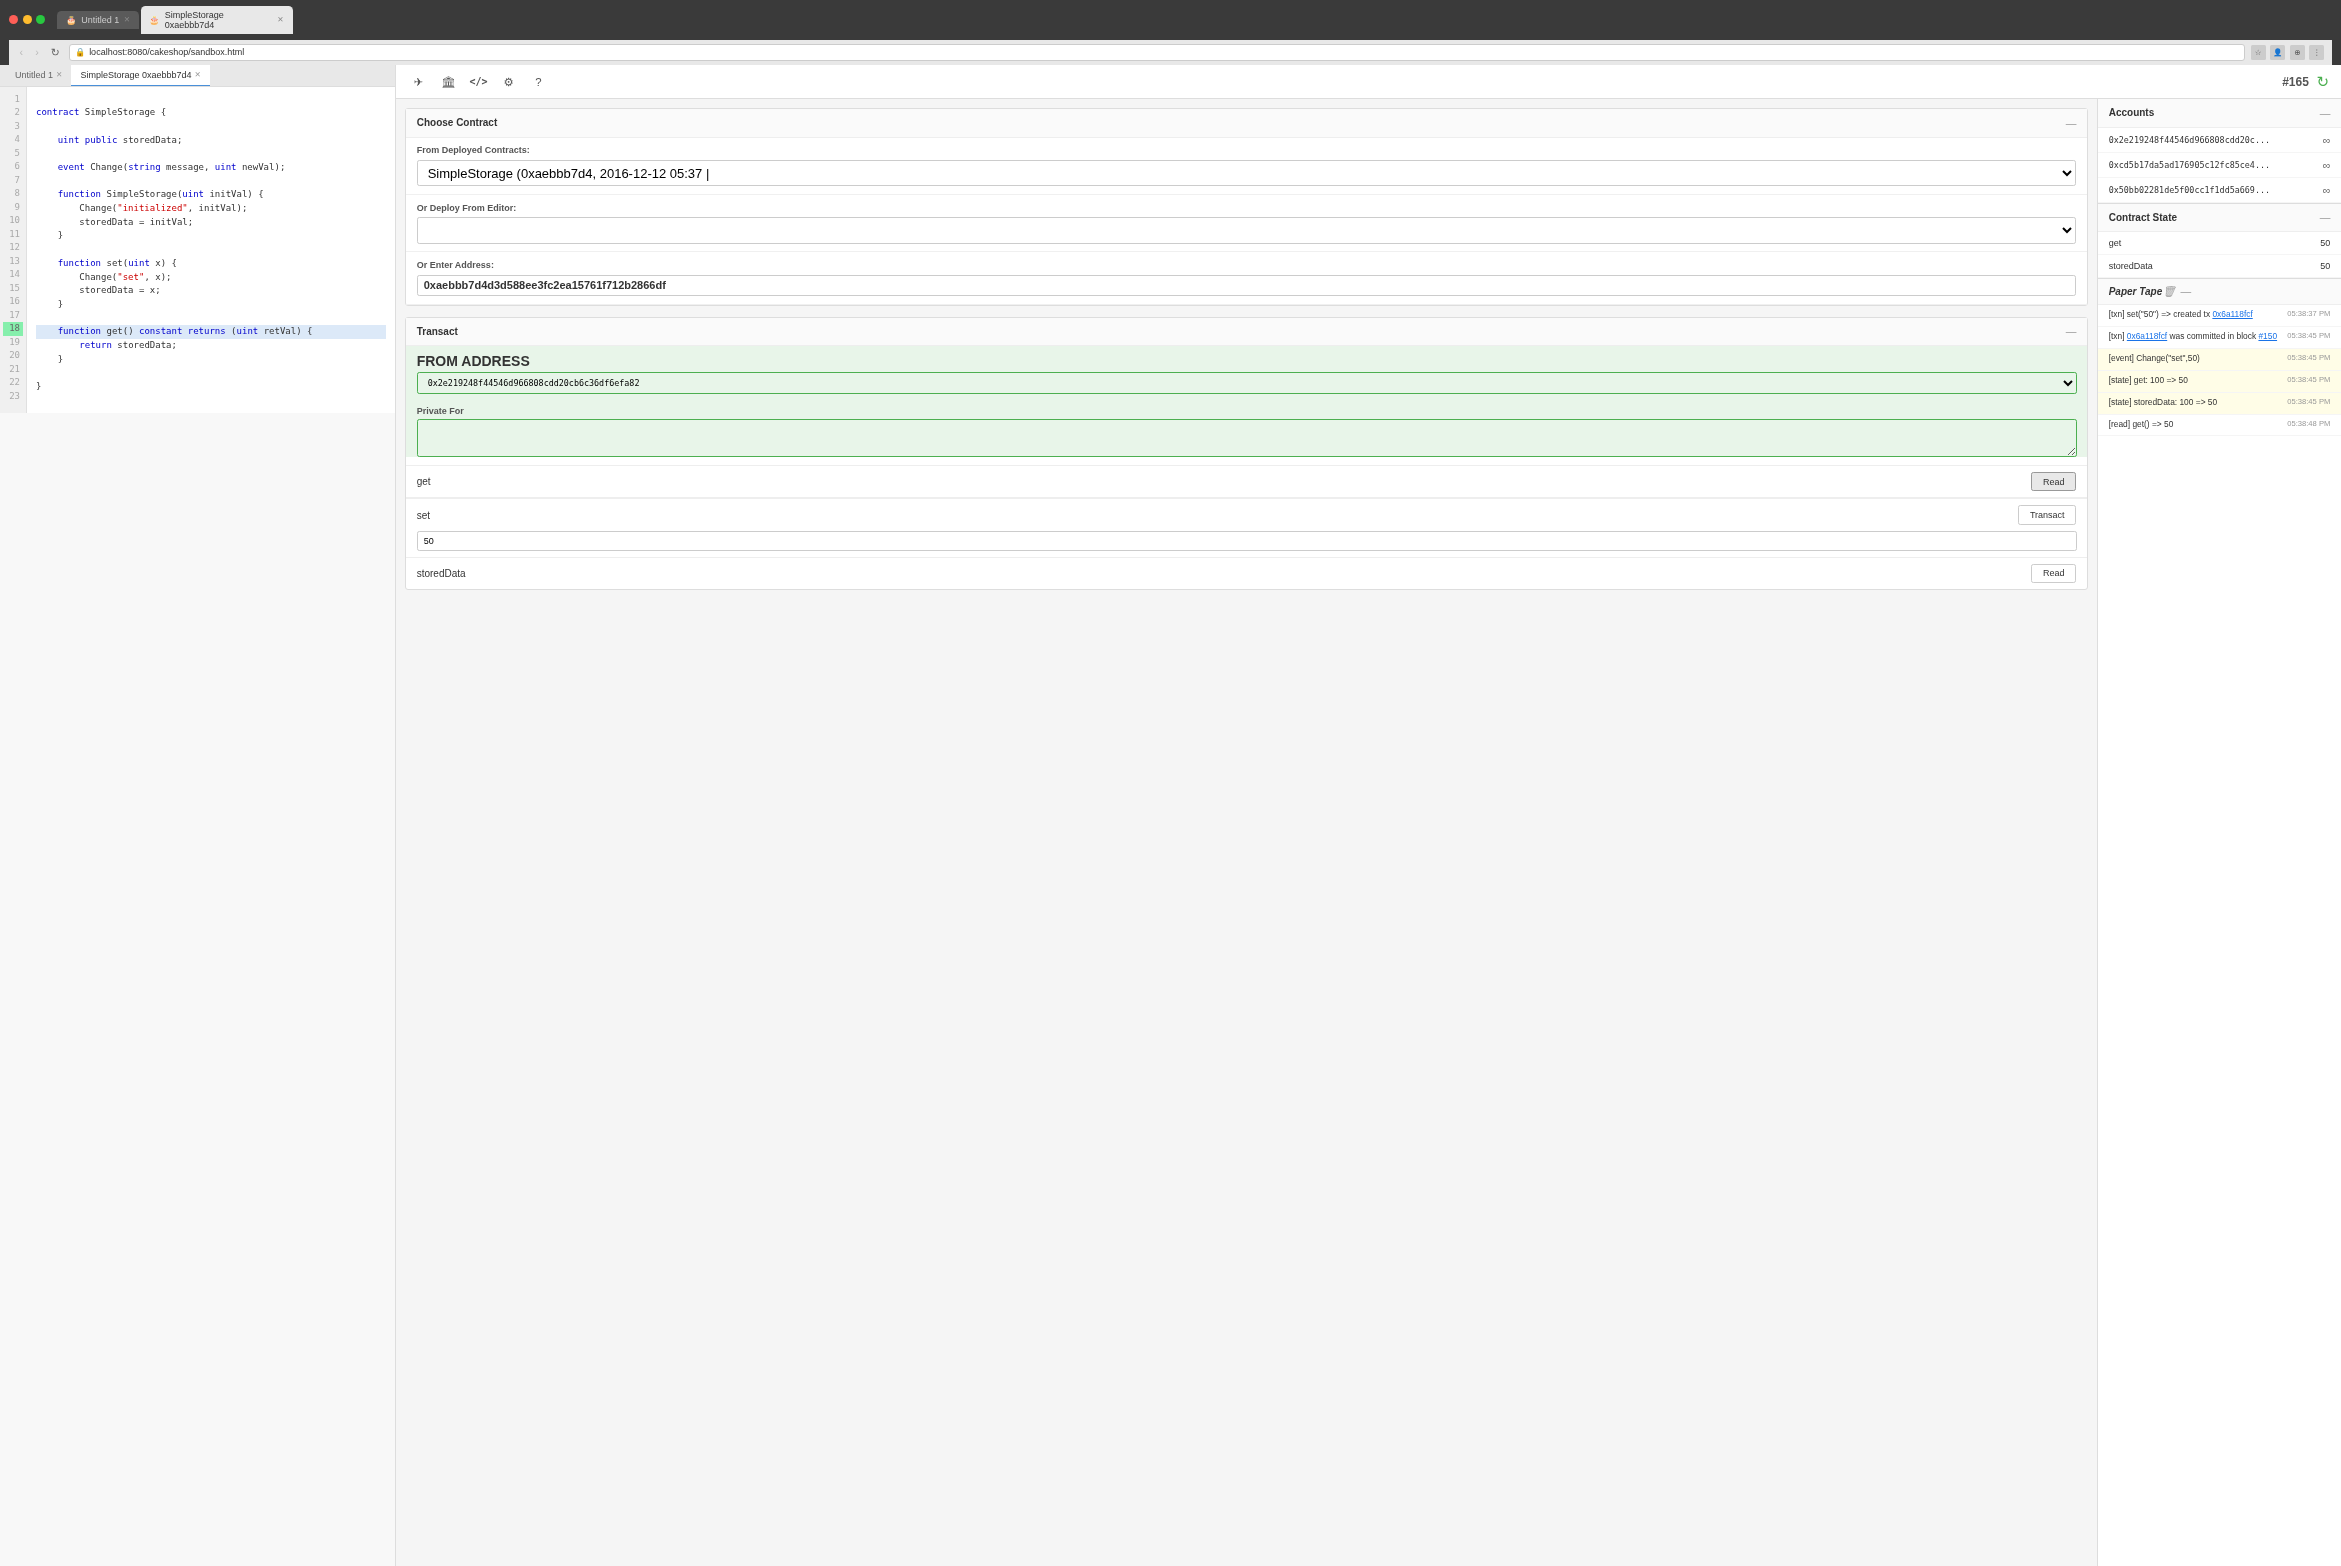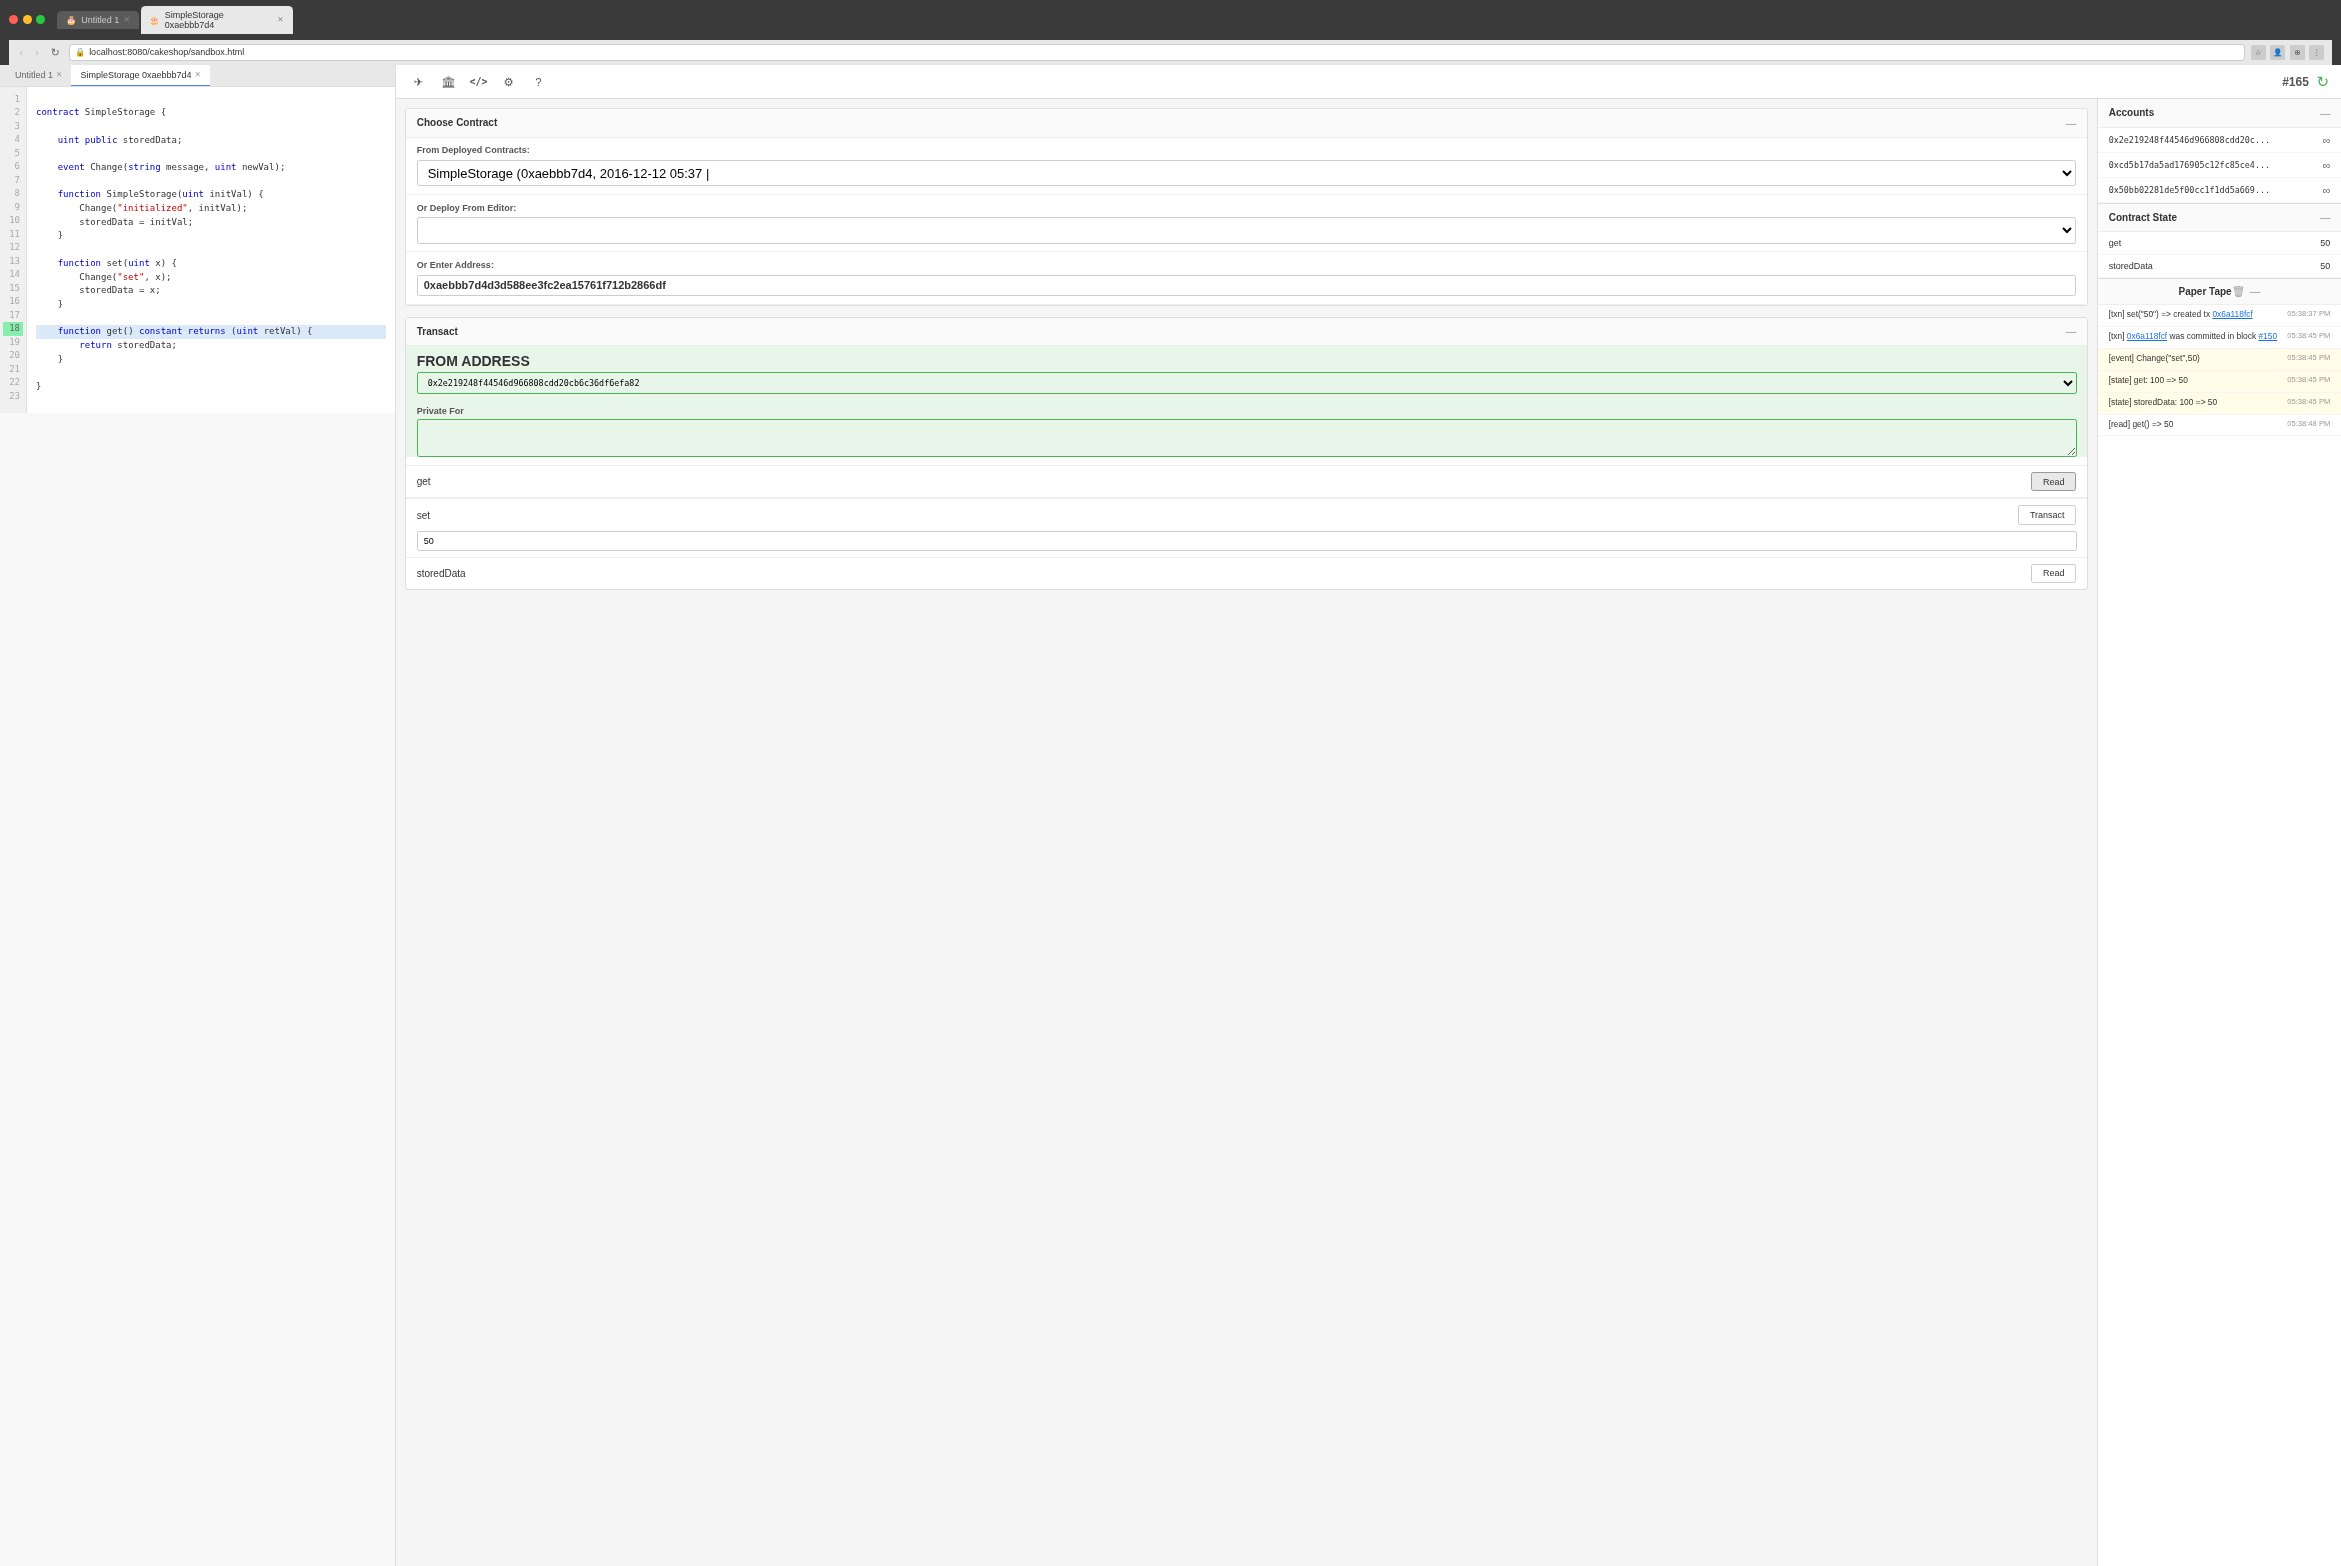--- a/index.html
+++ b/index.html
@@ -81,21 +81,21 @@
     .account-address { color: #333; font-family: monospace; font-size: 8.4px; }
     .infinity { color: #666; font-size: 10.7px; }
 
     
     .state-row { display: flex; justify-content: space-between; align-items: center; padding: 6px 10.7px; border-bottom: 0.8px solid #f5f5f5; font-size: 9px; }
     .state-key { color: #333; }
     .state-value { color: #333; font-weight: 500; }
 
     
     .paper-tape-section { background: #fff; flex: 1; }
-    .paper-tape-header { display: flex; justify-content: center; align-items: center; padding: 6px 10.7px; border-bottom: 0.8px solid #eee; background: #fafafa; }
+    .paper-tape-header { display: flex; justify-content: flex-start; align-items: center; padding: 6px 10.7px; border-bottom: 0.8px solid #eee; background: #fafafa; font-style: italic; }
     .paper-tape-icons { display: flex; gap: 4.6px; }
     .tape-entry { padding: 4.6px 10.7px; border-bottom: 0.8px solid #f5f5f5; font-size: 8.4px; display: flex; justify-content: space-between; align-items: flex-start; }
     .tape-entry-content { flex: 1; line-height: 1.4; }
     .tape-entry-time { color: #999; font-size: 7.6px; white-space: nowrap; margin-left: 6px; }
     .tape-link { color: #1a73e8; cursor: pointer; text-decoration: underline; }
     .tape-entry.yellow-bg { background: #fffde7; }
 
     
     .transact-panel { background: #fff; border: 0.8px solid #ddd; border-radius: 3px; margin-bottom: 9px; }
     .from-address-label { font-size: 14px; font-weight: 700; color: #333; padding: 7.6px 10.7px 3px; background: #e8f5e9; }

